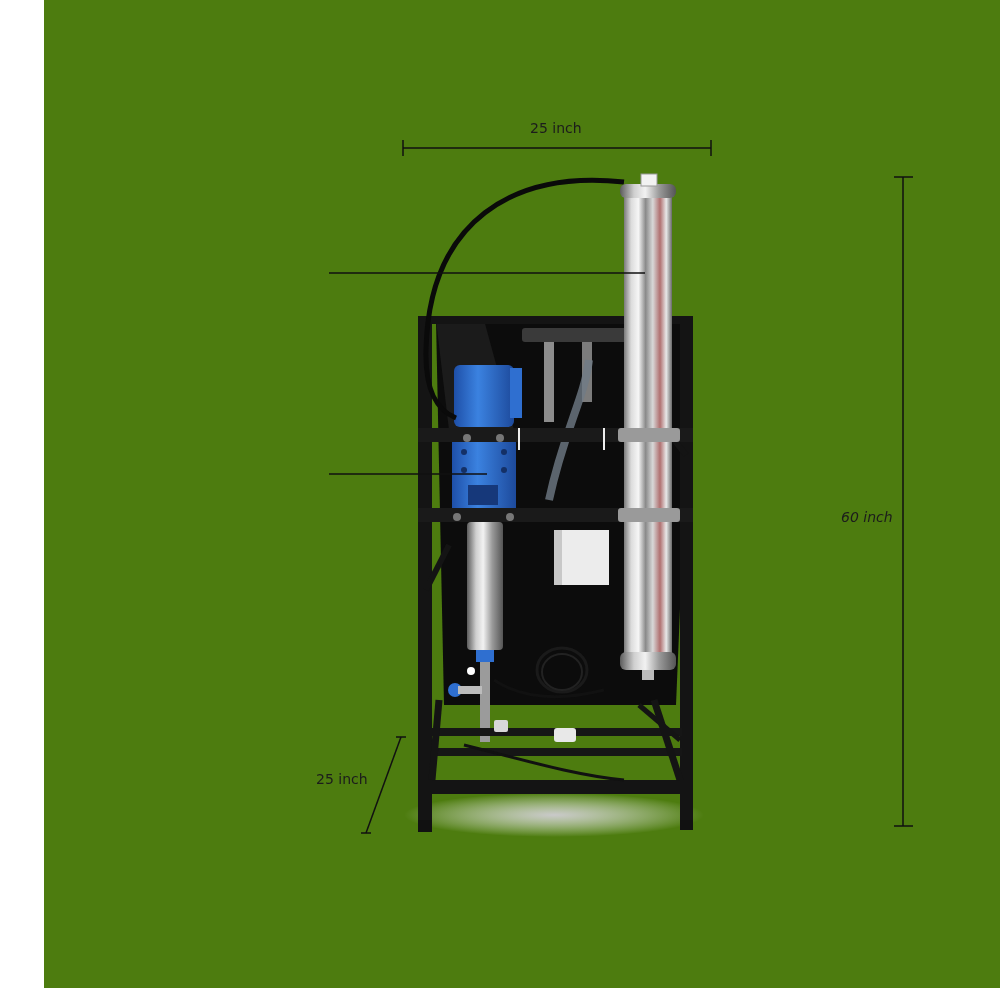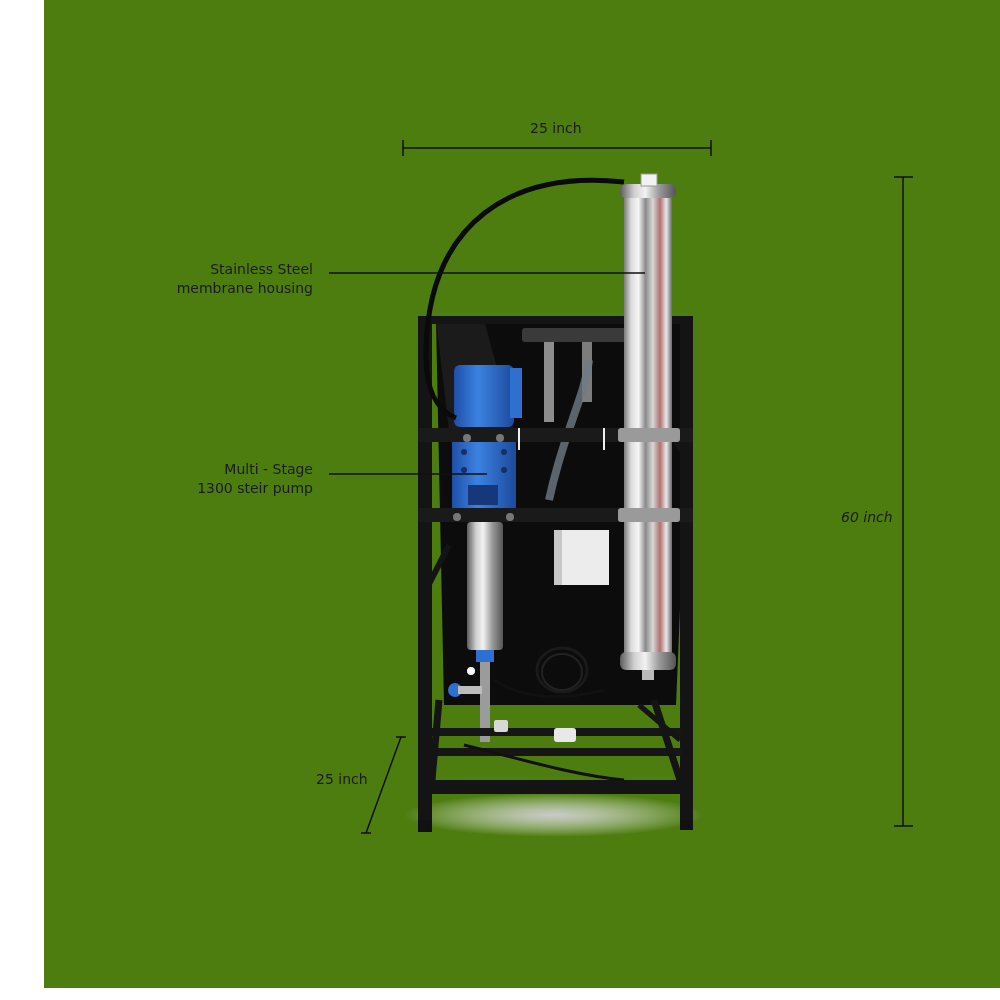--- a/index.html
+++ b/index.html
@@ -138,22 +138,14 @@
     </g>
 
     <line x1="285" y1="273" x2="601" y2="273" stroke="#111" stroke-width="1.3"></line>
     <line x1="285" y1="474" x2="443" y2="474" stroke="#111" stroke-width="1.3"></line>
   </svg>
 
   <div class="dim" style="left:486px; top:120px;">25 inch</div>
   <div class="dim" style="left:797px; top:509px;font-style:italic;">60 inch</div>
   <div class="dim" style="left:272px; top:771px;">25 inch</div>
 
-  <div class="label right" style="right:731px; top:260px;">
-    <div>Stainless Steel</div>
-    <div>membrane housing</div>
-  </div>
-  <div class="label right" style="right:731px; top:460px;">
-    <div>Multi - Stage</div>
-    <div>1300 steir pump</div>
-  </div>
 
 </div>
 
 </body></html>

